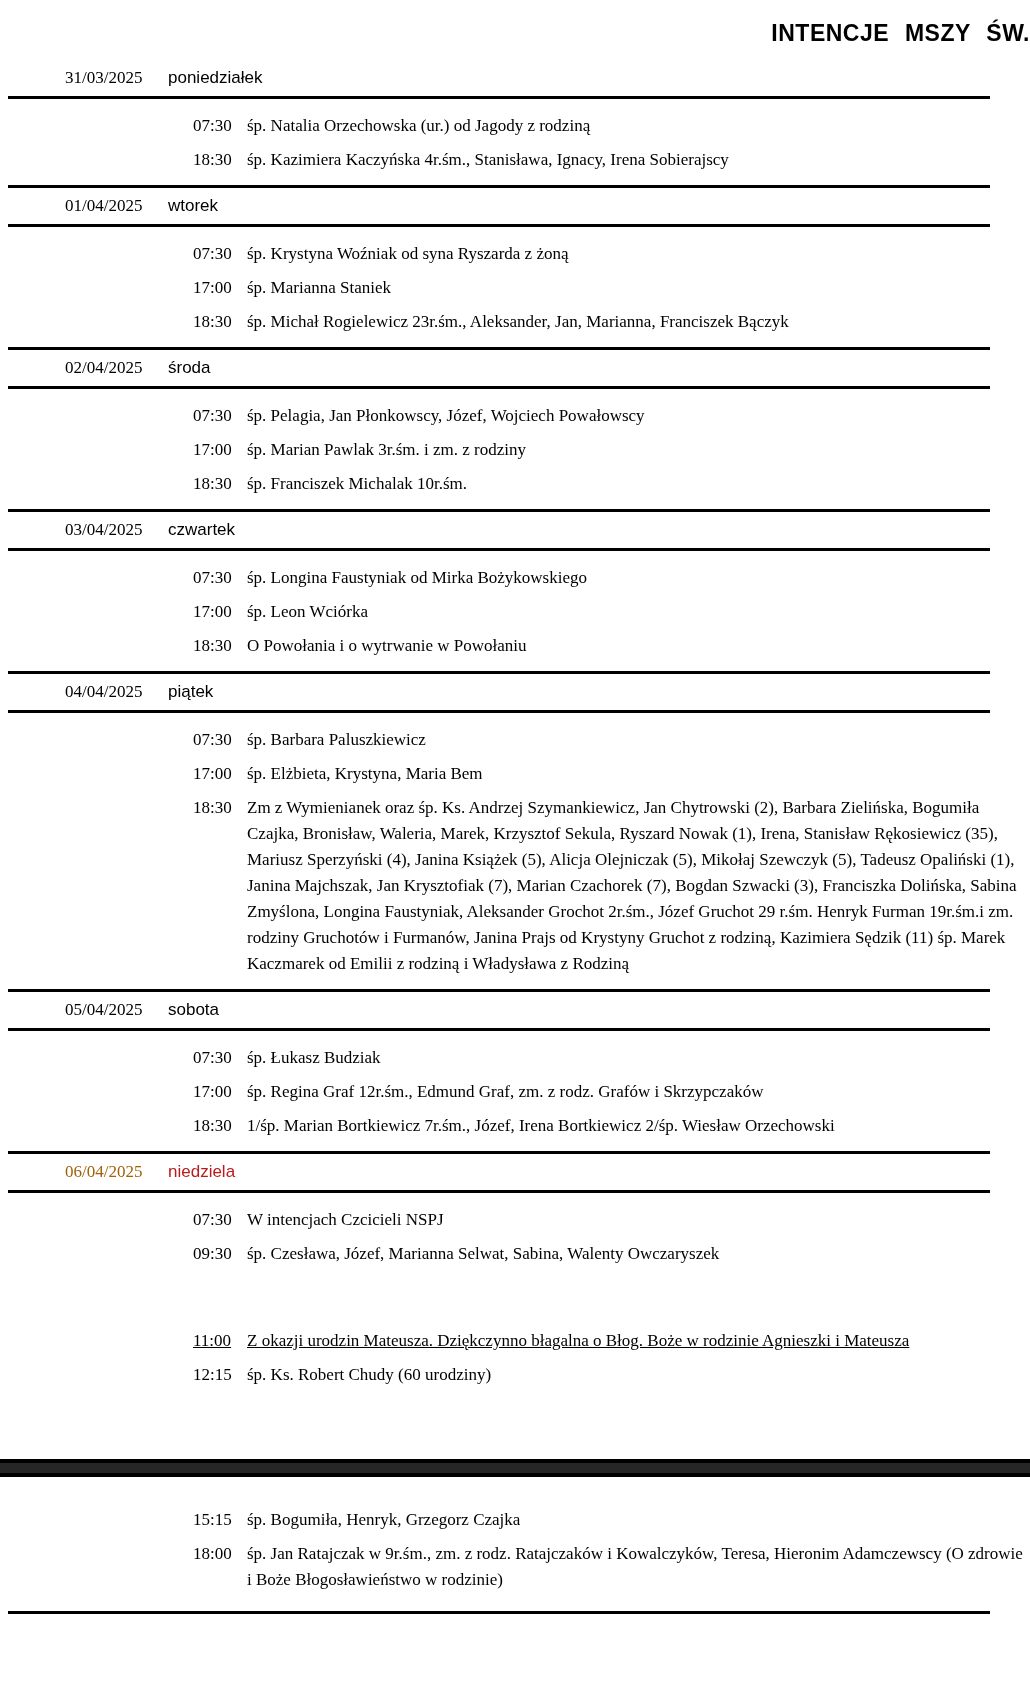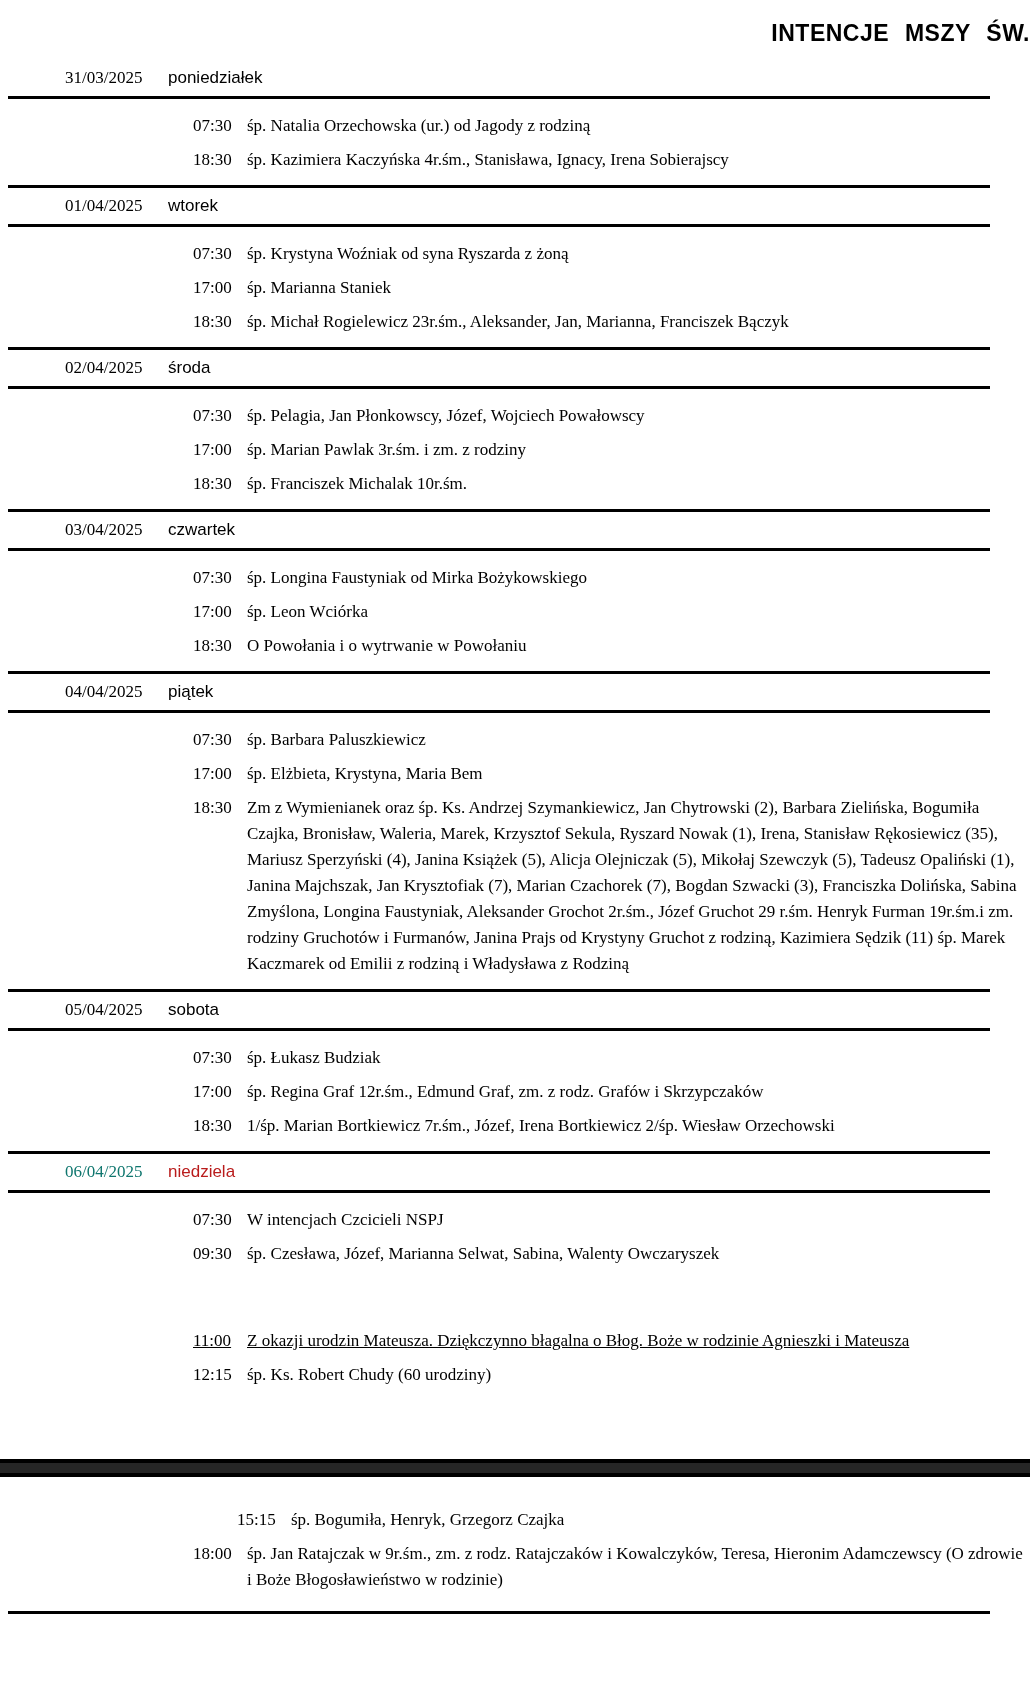--- a/index.html
+++ b/index.html
@@ -33,21 +33,21 @@
     font-family:"Liberation Serif", serif; font-size:17px;
   }
   .header .day {
     font-family:"Liberation Sans", sans-serif; font-size:17px;
   }
   .entries { padding:6px 0 12px 0; }
   .entry { display:flex; margin-top:8px; line-height:26px; }
   .entry .time { margin-left:193px; width:46px; flex:none; }
   .entry .text { margin-left:8px; flex:1; padding-right:4px; }
   .entry.gap-lg { margin-top:61px;text-decoration:underline; }
-  .entry.after-bar { margin-top:30px;margin-left:44px; }
+  .entry.after-bar { margin-top:30px; }
   .bar {
     margin-top:71px;
     width:1030px; height:10px;
     background:#262626;
     border-top:4px solid #000;
     border-bottom:4px solid #000;
   }
   .bottom-rule { margin-top:6px; }
 </style>
 </head>
@@ -186,21 +186,21 @@
       <div class="entry">
         <span class="time">18:30</span>
         <span class="text">1/śp. Marian Bortkiewicz 7r.śm., Józef, Irena Bortkiewicz 2/śp. Wiesław Orzechowski</span>
       </div>
     </div>
   </div>
 
   <div class="section">
     <div class="rule"></div>
     <div class="header">
-      <span class="date" style="color: #0f766e;">06/04/2025</span>
+      <span class="date" style="color: #a16207;">06/04/2025</span>
       <span class="day" style="color: #b91c1c;">niedziela</span>
     </div>
     <div class="rule"></div>
     <div class="entries">
       <div class="entry">
         <span class="time">07:30</span>
         <span class="text">W intencjach Czcicieli NSPJ</span>
       </div>
       <div class="entry">
         <span class="time">09:30</span>

